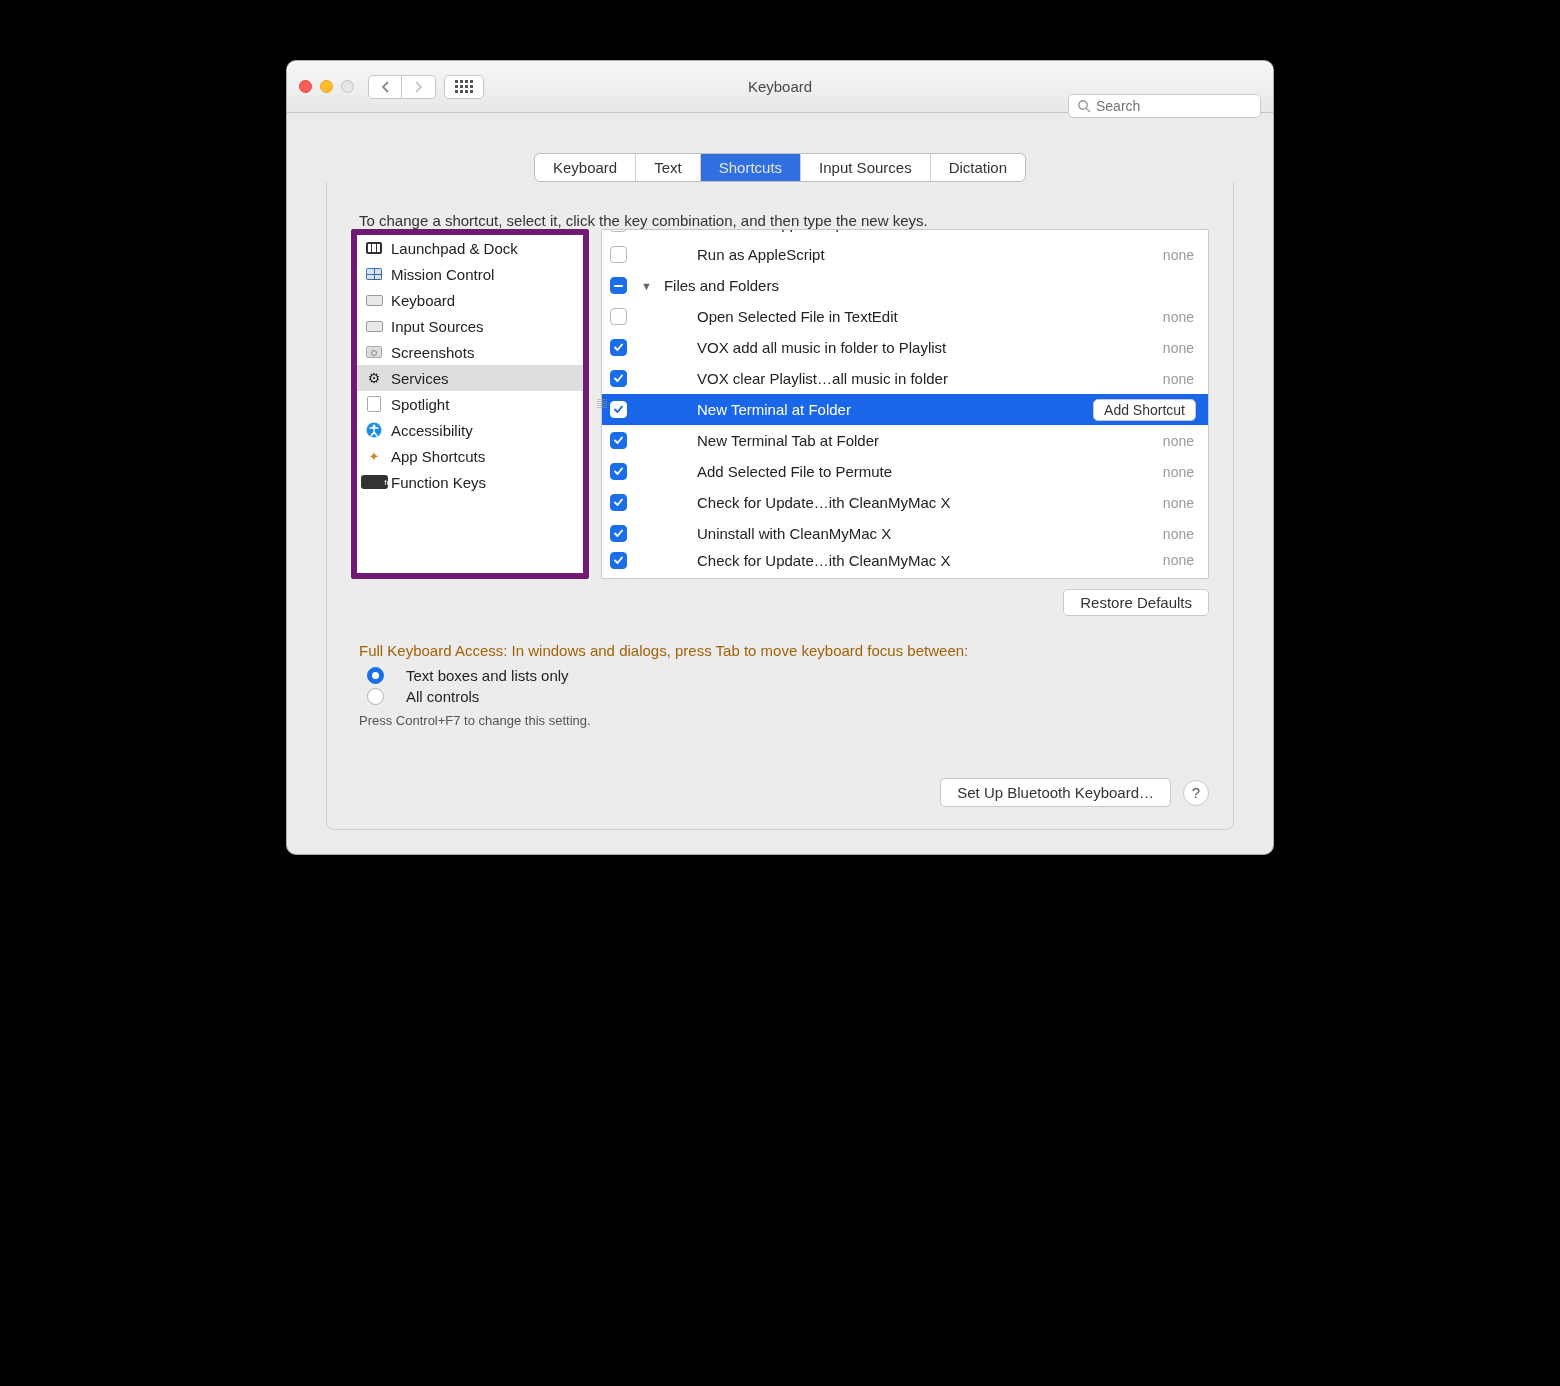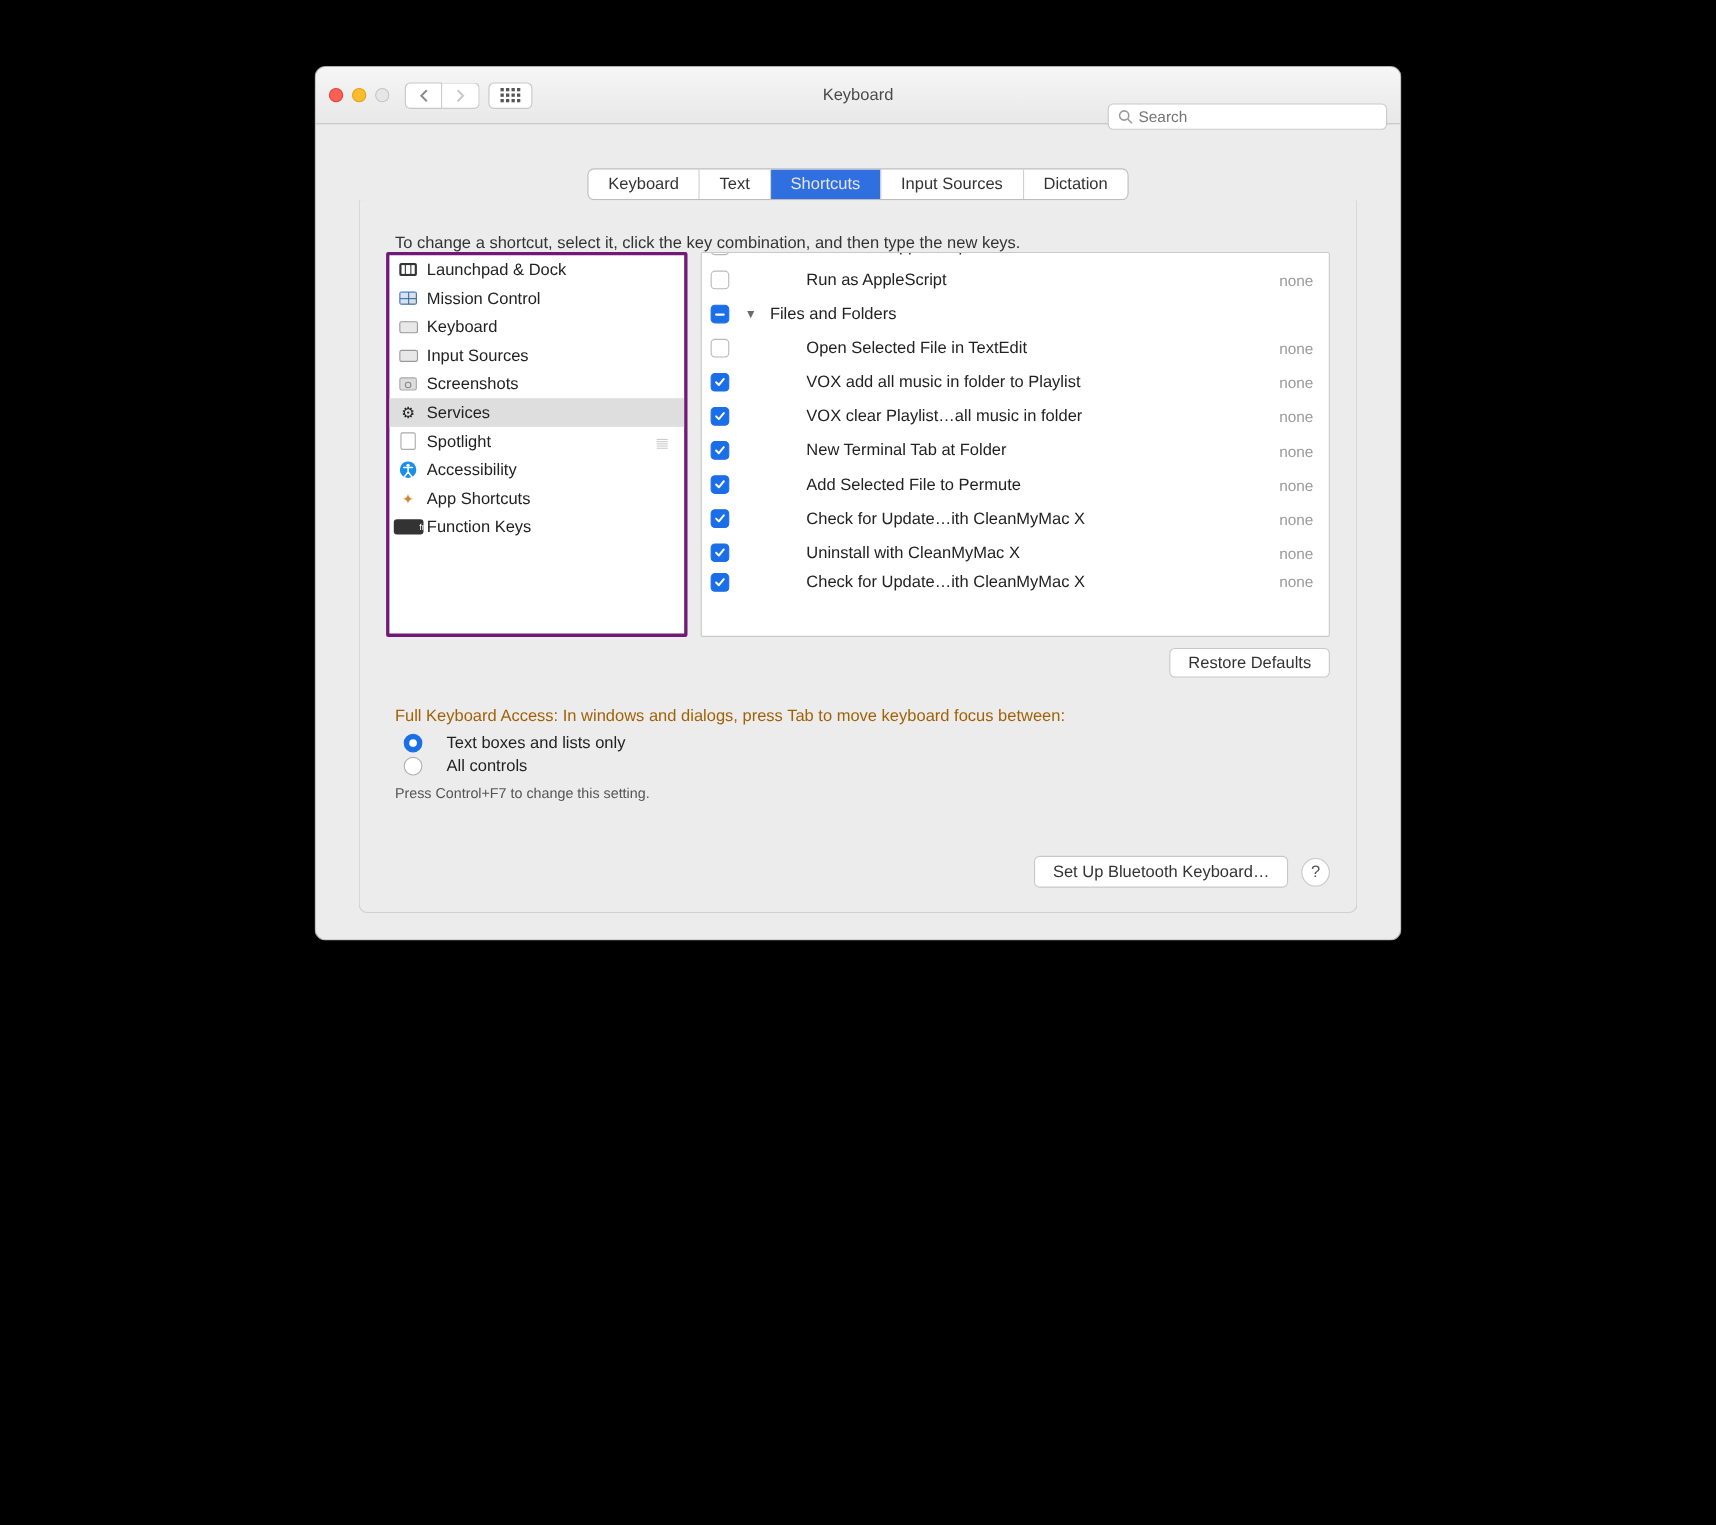--- a/index.html
+++ b/index.html
@@ -48,21 +48,21 @@
     margin-left:8px; width:40px;height:24px;background:#fff;border:1px solid #c7c7c7;border-radius:5px;
     display:flex;align-items:center;justify-content:center;color:#555;
   }
   .dots-grid{display:grid;grid-template-columns:repeat(4,3px);grid-template-rows:repeat(3,3px);gap:2px;}
   .dots-grid span{background:#555;width:3px;height:3px;}
   .win-title{
     position:absolute;left:0;right:0;text-align:center;font-size:15px;color:#4a4a4a;pointer-events:none;font-weight:500;
   }
   .search{
     margin-left:auto;display:flex;align-items:center;background:#fff;border:1px solid #c9c9c9;border-radius:5px;
-    padding:3px 8px;width:254px;color:#9a9a9a;margin-top:38px;
+    padding:3px 8px;width:193px;color:#9a9a9a;margin-top:38px;
   }
   .search svg{margin-right:5px;flex-shrink:0;}
   .search input{border:0;outline:0;font-size:14px;flex:1;color:#333;background:transparent;}
   
   .content { padding: 20px 0 24px 0; }
   .tabbar{
     margin:20px auto 0;display:flex;width:fit-content;border:1px solid #bdbdbd;border-radius:6px;overflow:hidden;
     background:#fff;
   }
   .tab{padding:5px 18px;font-size:15px;color:#333;border-right:1px solid #cfcfcf;cursor:default;}
@@ -70,21 +70,21 @@
   .tab.active{background:#2f6fe0;color:#e5e5e5;}
   
   .panel{
     background:#ececec;margin:0 auto;width:908px;
     border:1px solid #d0d0d0;border-top:none;border-radius:0 0 8px 8px;
     padding:18px 0 22px;
   }
   .instruct{font-size:15px;color:#333;margin:12px 32px 0;}
   .lists{display:flex;margin:0 24px;gap:12px;position:relative;}
   .sidebar-list{
-    width:274px;height:350px;background:#fff;border:3px solid #701a75;border-radius:2px;
+    width:238px;height:350px;background:#fff;border:6px solid #701a75;border-radius:2px;
     overflow-y:hidden;
   }
   .side-item{
     display:flex;align-items:center;gap:8px;padding:4px 8px;font-size:15px;color:#222;
   }
   .side-item.selected{background:#dedede;}
   .side-item .ic{width:18px;height:18px;display:flex;align-items:center;justify-content:center;font-size:13px;}
   .resize-handle{position:absolute;left:246px;top:170px;width:10px;height:12px;display:flex;flex-direction:column;gap:1px;opacity:.5;}
   .resize-handle span{height:1px;background:#999;}
   .detail-list{
@@ -310,20 +310,30 @@
             <div class="row">
               <div class="chk on">
                 <svg width="11" height="11" viewBox="0 0 11 11">
                   <path d="M2 5.5 L4.5 8 L9 2.5" fill="none" stroke-width="1.8" stroke-linecap="round" stroke-linejoin="round"></path>
                 </svg>
               </div>
               <div class="indent"></div>
               <span class="label">VOX clear Playlist…all music in folder</span>
               <span class="sc">none</span>
             </div>
+            <div class="row sel">
+              <div class="chk on">
+                <svg width="11" height="11" viewBox="0 0 11 11">
+                  <path d="M2 5.5 L4.5 8 L9 2.5" fill="none" stroke-width="1.8" stroke-linecap="round" stroke-linejoin="round"></path>
+                </svg>
+              </div>
+              <div class="indent"></div>
+              <span class="label">New Terminal at Folder</span>
+              <button class="addbtn">Add Shortcut</button>
+            </div>
             <div class="row">
               <div class="chk on">
                 <svg width="11" height="11" viewBox="0 0 11 11">
                   <path d="M2 5.5 L4.5 8 L9 2.5" fill="none" stroke-width="1.8" stroke-linecap="round" stroke-linejoin="round"></path>
                 </svg>
               </div>
               <div class="indent"></div>
               <span class="label">New Terminal Tab at Folder</span>
               <span class="sc">none</span>
             </div>

